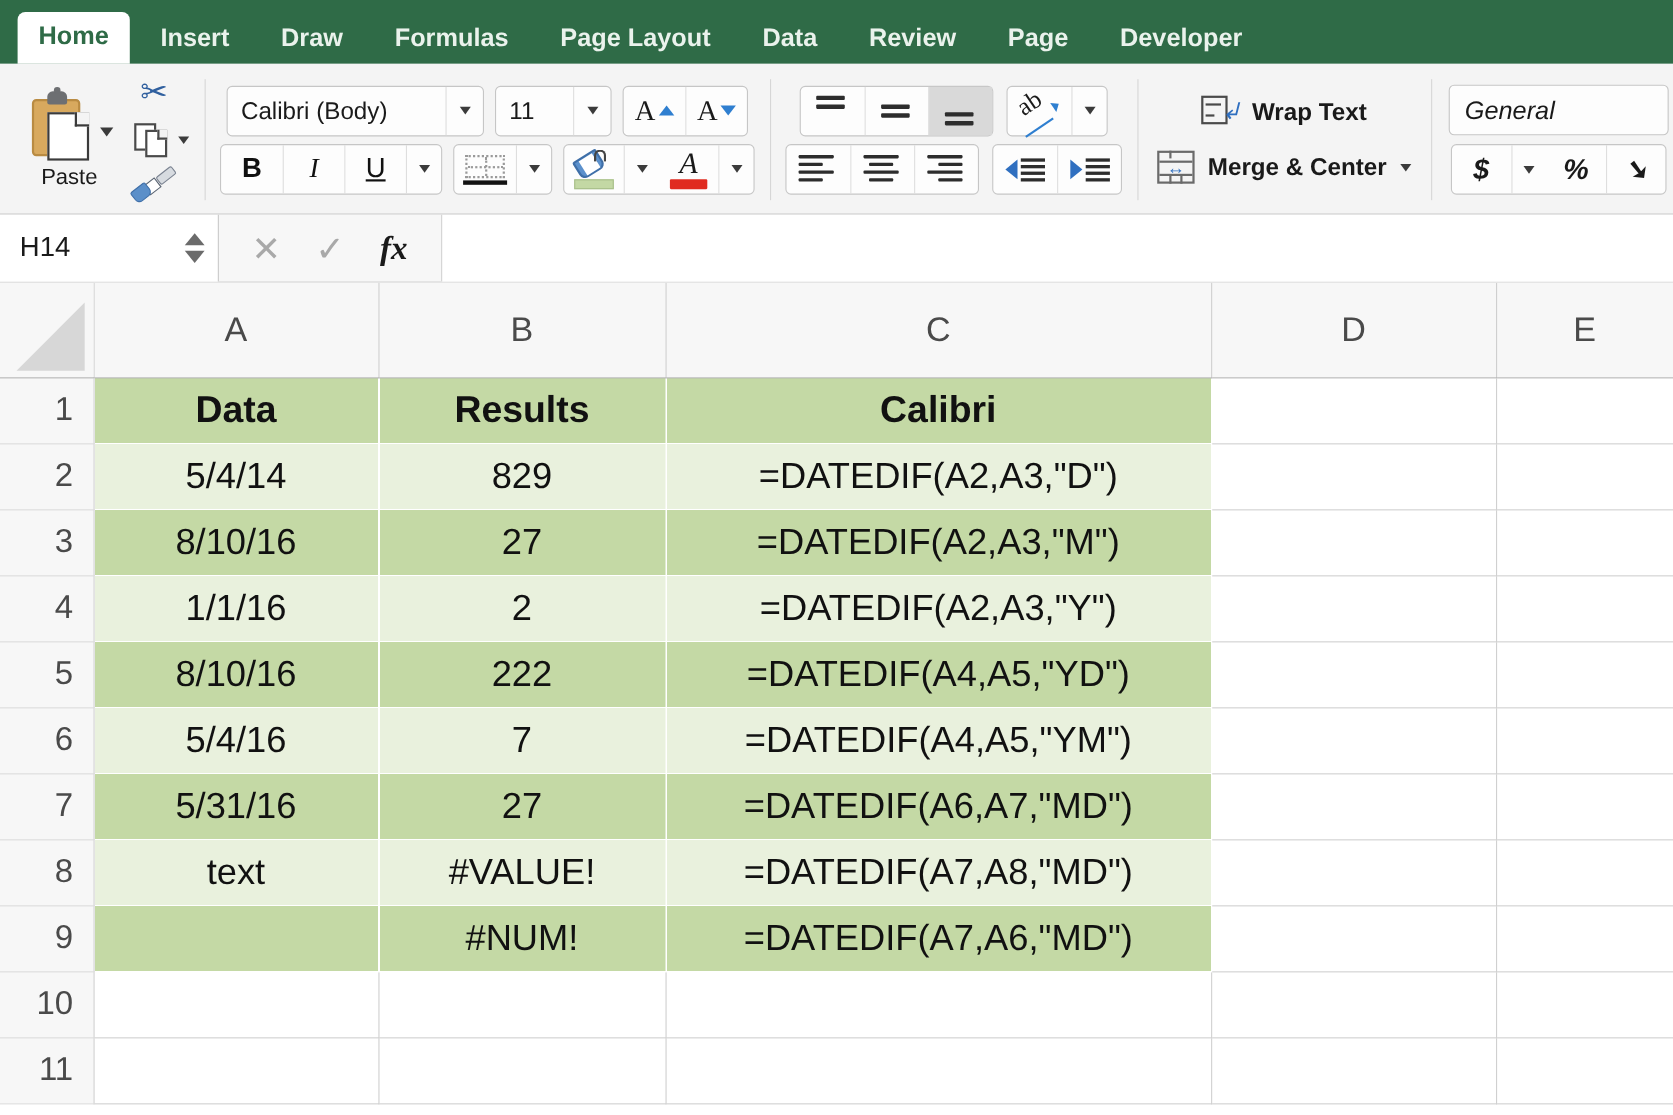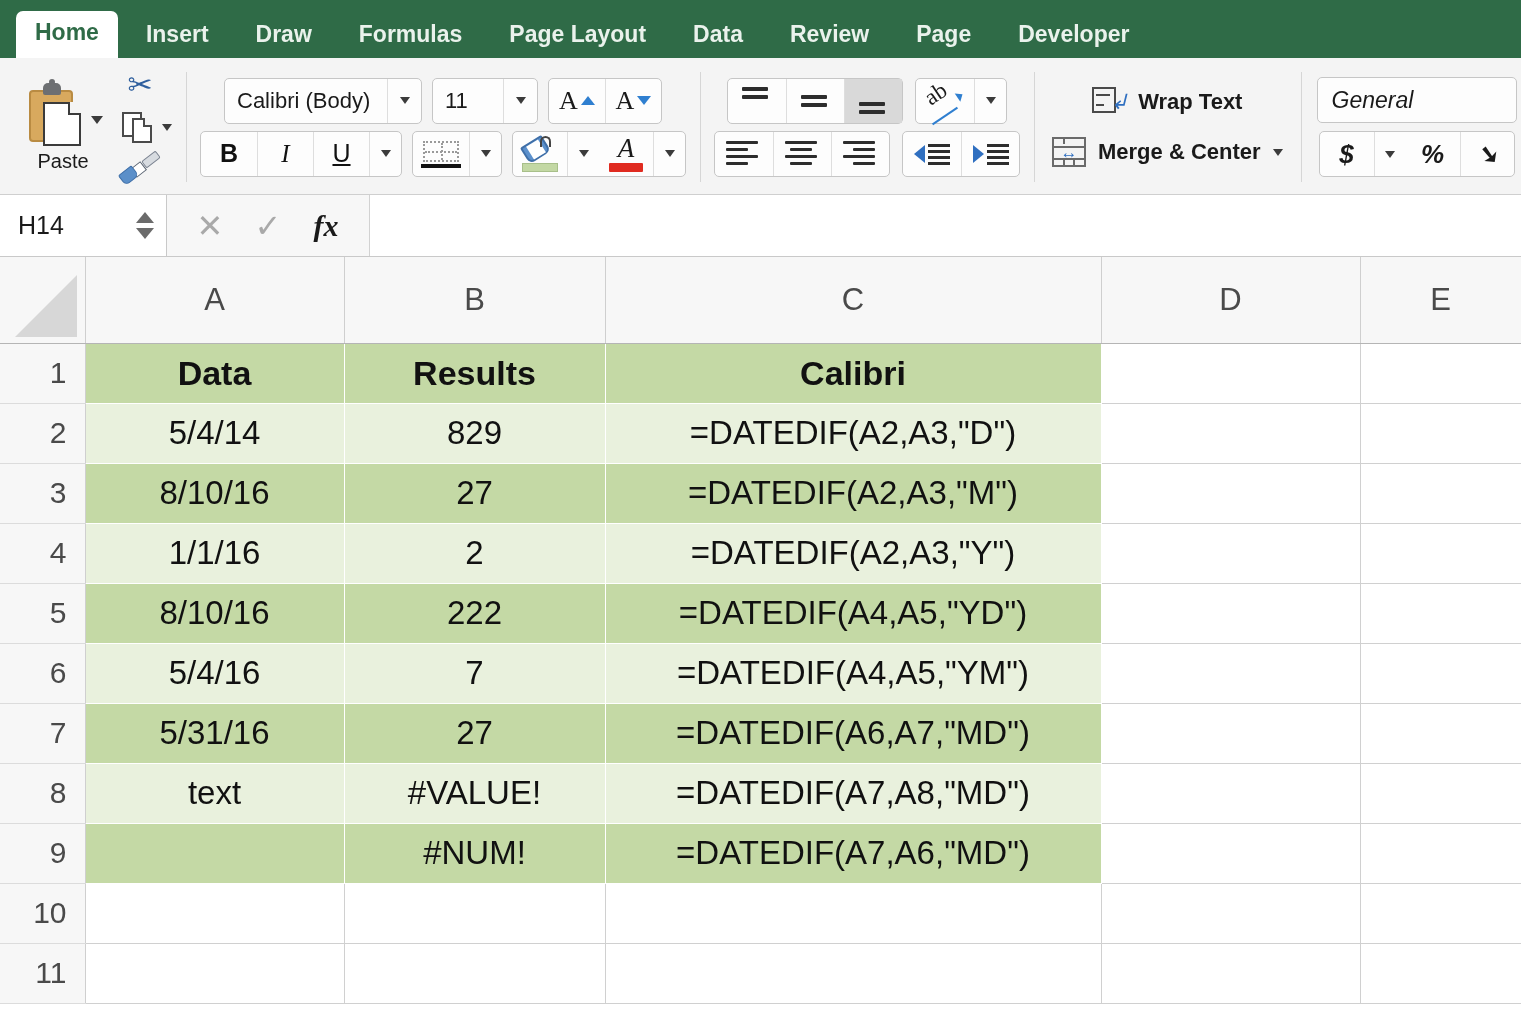--- a/index.html
+++ b/index.html
@@ -96,21 +96,21 @@
   .brush-ico .bristles { position:absolute; left:2px; top:17px; width:17px; height:13px; background:#5b8fc9; border:1.5px solid #3f6fa8; transform: rotate(-38deg); border-radius:2px 2px 5px 5px;}
 
   
   .font-group { flex-direction: column; display: flex; justify-content: center; padding-left: 14px; padding-right: 14px;}
   .frow { display: flex; align-items: center; margin-bottom: 7px; }
   .frow:last-child { margin-bottom: 0; }
   .ctl {
     background: #fdfdfd; border: 1px solid #c6c6c6; border-radius: 5px;
     height: 46px; display: flex; align-items: center;
   }
-  .font-name-box { width: 198px; padding: 0 0 0 12px; justify-content: space-between; }
+  .font-name-box { width: 234px; padding: 0 0 0 12px; justify-content: space-between; }
   .font-name-box .txt { font-size: 22px; color: #1a1a1a; white-space: nowrap; }
   .dd-btn { width: 34px; height: 100%; display: flex; align-items: center; justify-content: center;
             border-left: 1px solid #dedede; }
   .font-size-box { width: 106px; margin-left: 10px; padding-left: 12px; justify-content: space-between; }
   .font-size-box .txt { font-size: 22px; color: #1a1a1a; }
   .grow-shrink { margin-left: 10px; }
   .gs-btn { width: 56px; height: 100%; display: flex; align-items: center; justify-content: center; gap: 3px; }
   .gs-btn + .gs-btn { border-left: 1px solid #dedede; }
   .gs-A { font-size: 26px; color: #1a1a1a; font-family: "Liberation Serif", serif; }
   .tri-up { width:0;height:0;border-left:7px solid transparent;border-right:7px solid transparent;border-bottom:9px solid #2f7fd0;}
@@ -189,21 +189,21 @@
              font-size: 26px; color:#1a1a1a; font-weight:bold;}
   .num-btn + .num-btn, .num-caret { border-left: 1px solid #dedede;}
   .num-caret { width: 32px; height:100%; display:flex; align-items:center; justify-content:center;}
 
   
   .formula-bar {
     height: 62px; background: #f7f7f7; border-bottom: 1px solid #c9c9c9;
     display: flex; align-items: stretch;
   }
   .namebox {
-    width: 167px; background: #ffffff; border-right: 1px solid #c9c9c9;
+    width: 199px; background: #ffffff; border-right: 1px solid #c9c9c9;
     display: flex; align-items: center; justify-content: space-between;
     padding: 0 12px 0 18px;
   }
   .namebox .val { font-size: 25px; color: #1a1a1a; }
   .spinner { display:flex; flex-direction:column; gap:5px; }
   .sp-up { width:0;height:0;border-left:9px solid transparent;border-right:9px solid transparent;border-bottom:11px solid #6b6b6b;}
   .sp-dn { width:0;height:0;border-left:9px solid transparent;border-right:9px solid transparent;border-top:11px solid #6b6b6b;}
   .fb-actions { display:flex; align-items:center; gap: 0; padding: 0 14px; }
   .fb-btn { width: 58px; text-align:center; font-size: 32px; color:#a9a9a9; line-height:1; }
   .fb-fx { width: 58px; text-align:center; font-size: 30px; color:#1a1a1a; font-family:"Liberation Serif", serif; font-style: italic; font-weight:bold;}

